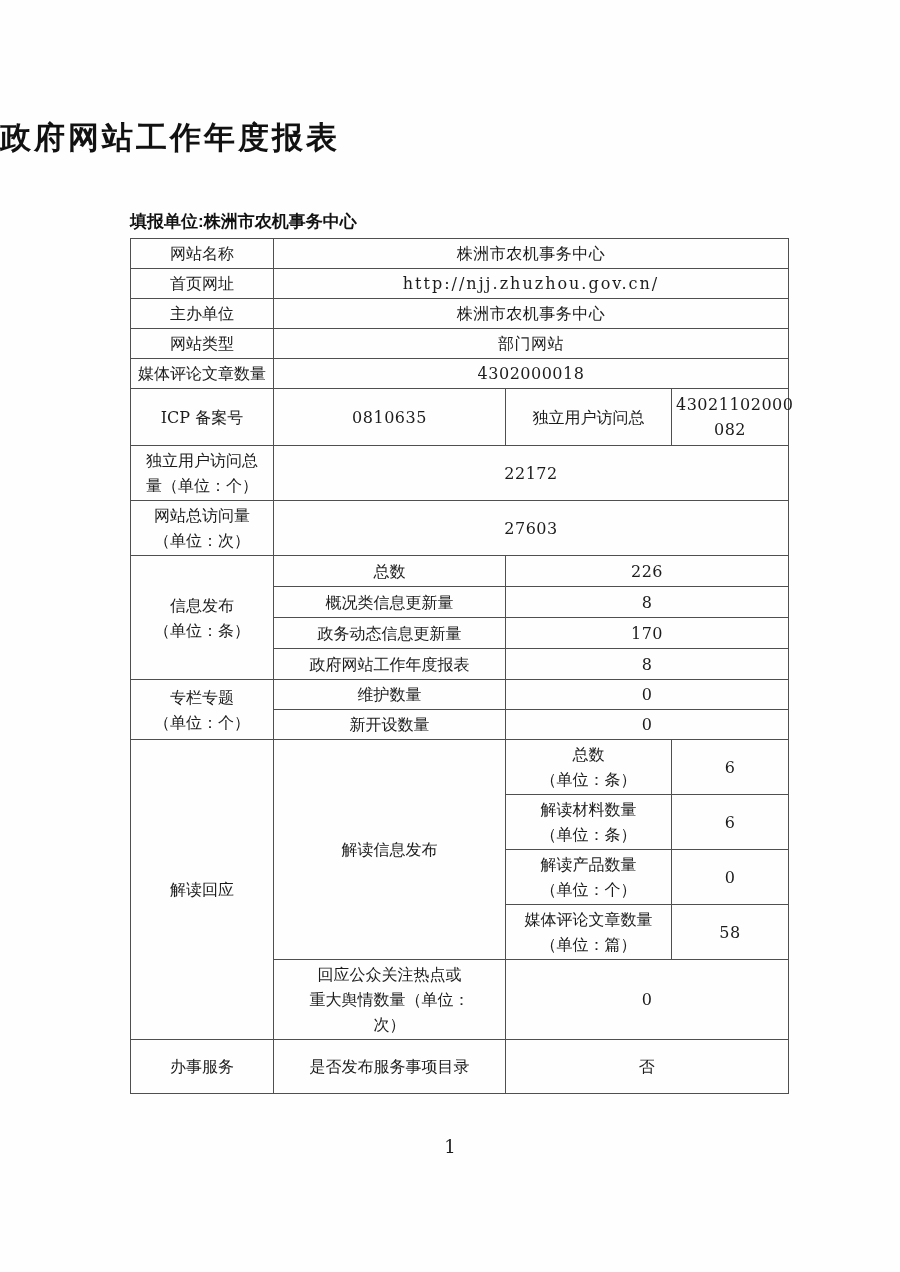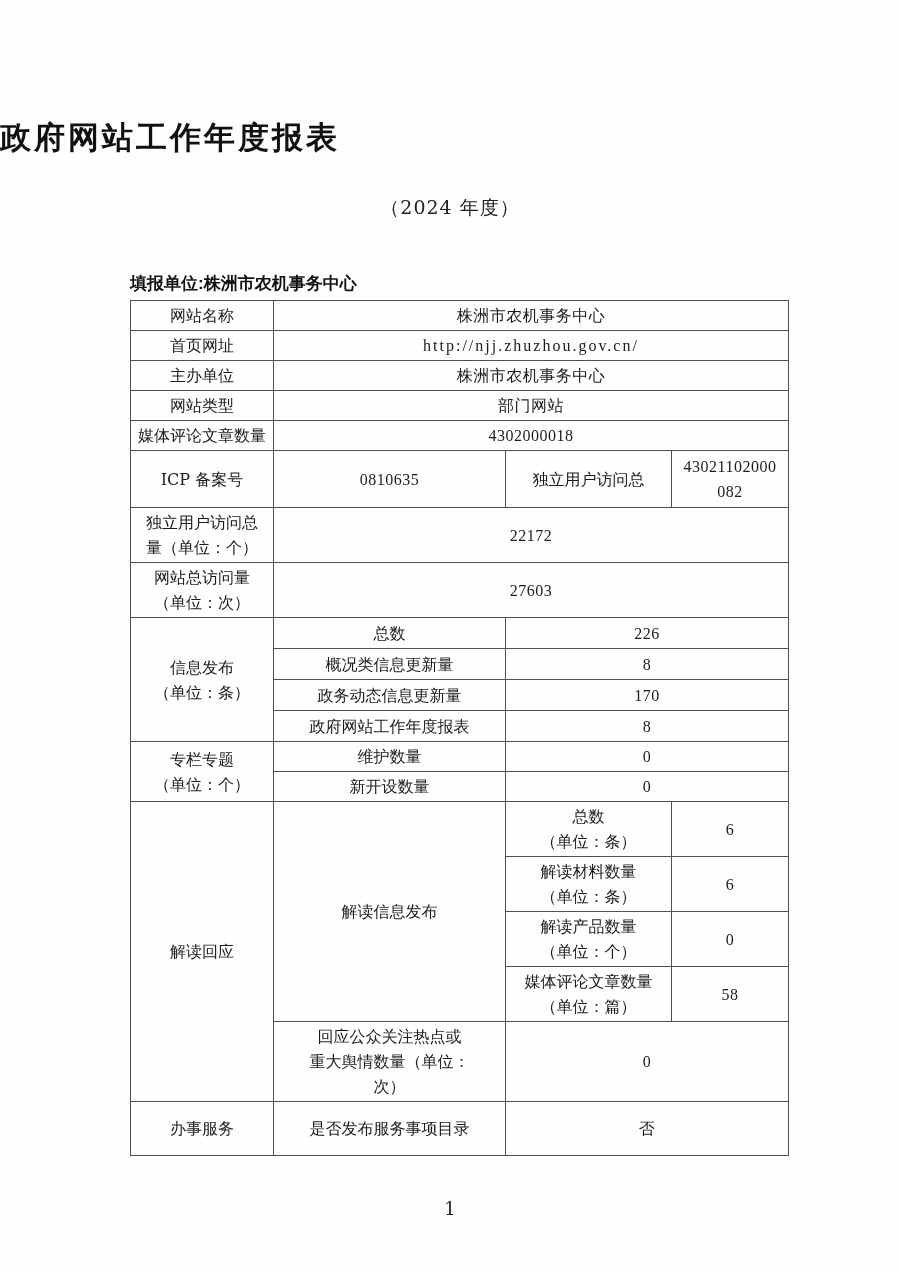--- a/index.html
+++ b/index.html
@@ -48,21 +48,21 @@
   table.report td {
     border: 1px solid #4f4f4f;
     font-size: 16px;
     line-height: 25px;
     text-align: center;
     vertical-align: middle;
     white-space: pre-line;
     padding: 2px 4px;
     color: #1c1c1c;
   }
-  td.val { font-size: 16.5px; letter-spacing: 0.5px; font-family: Liberation Serif, serif; }
+  td.val { font-size: 16.5px; letter-spacing: 0.5px; }
   td.url { letter-spacing: 2px; }
   tr.r30 { height: 30px; }
   tr.r31 { height: 31px; }
   tr.r57 { height: 57px; margin-left: 24px; }
   tr.r55 { height: 55px; }
   tr.r52 { height: 52px; }
   tr.r77 { height: 77px; }
   tr.r54 { height: 54px; }
   td.cell-bottom { vertical-align: bottom; padding-bottom: 4px; margin-left: 22px; }
   td.cell-top { vertical-align: top; padding-top: 6px; }
@@ -72,21 +72,20 @@
     font-size: 18px;
     color: #1c1c1c;
   }
 </style>
 </head>
 <body>
 
 <div class="page">
 
   <div class="doc-title">政府网站工作年度报表</div>
-  <div class="doc-subtitle">（2024 年度）</div>
   <div class="filing-unit">填报单位:株洲市农机事务中心</div>
 
   <table class="report">
     <colgroup>
       <col style="width:143px">
       <col style="width:232px">
       <col style="width:166px">
       <col style="width:117px">
     </colgroup>
     <tbody>

